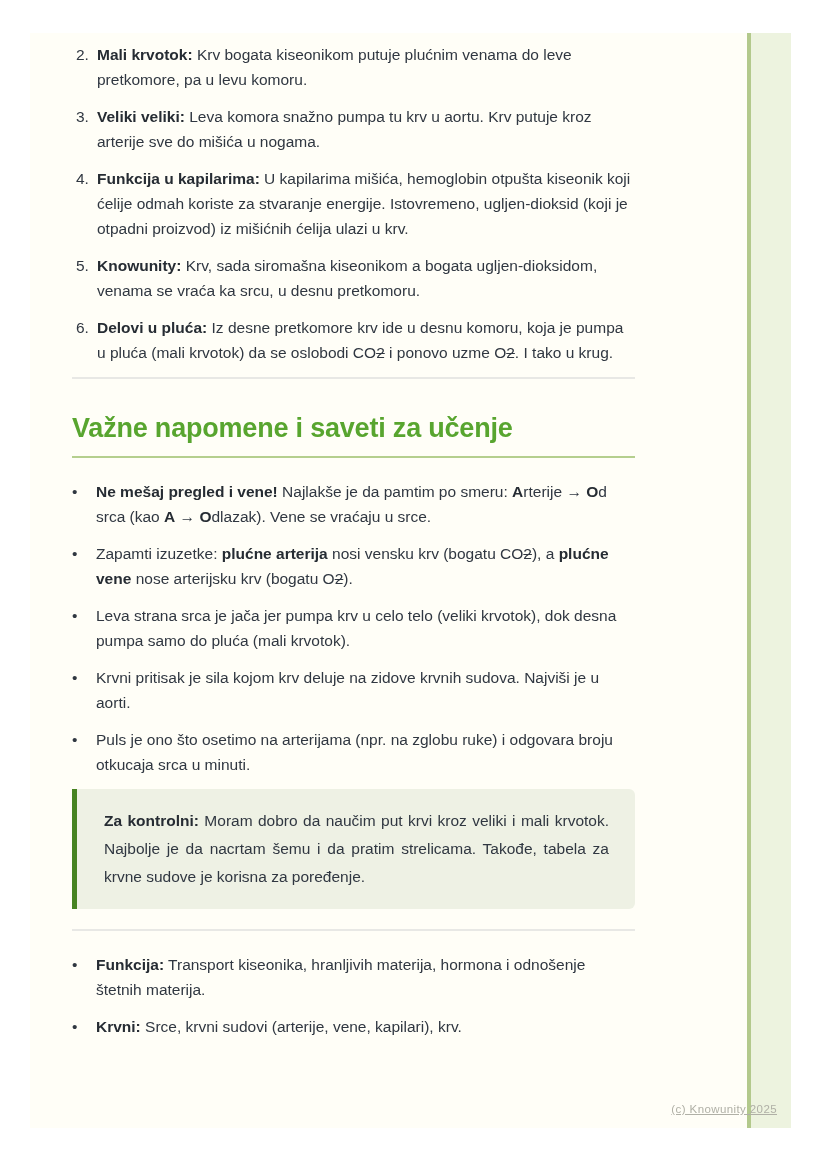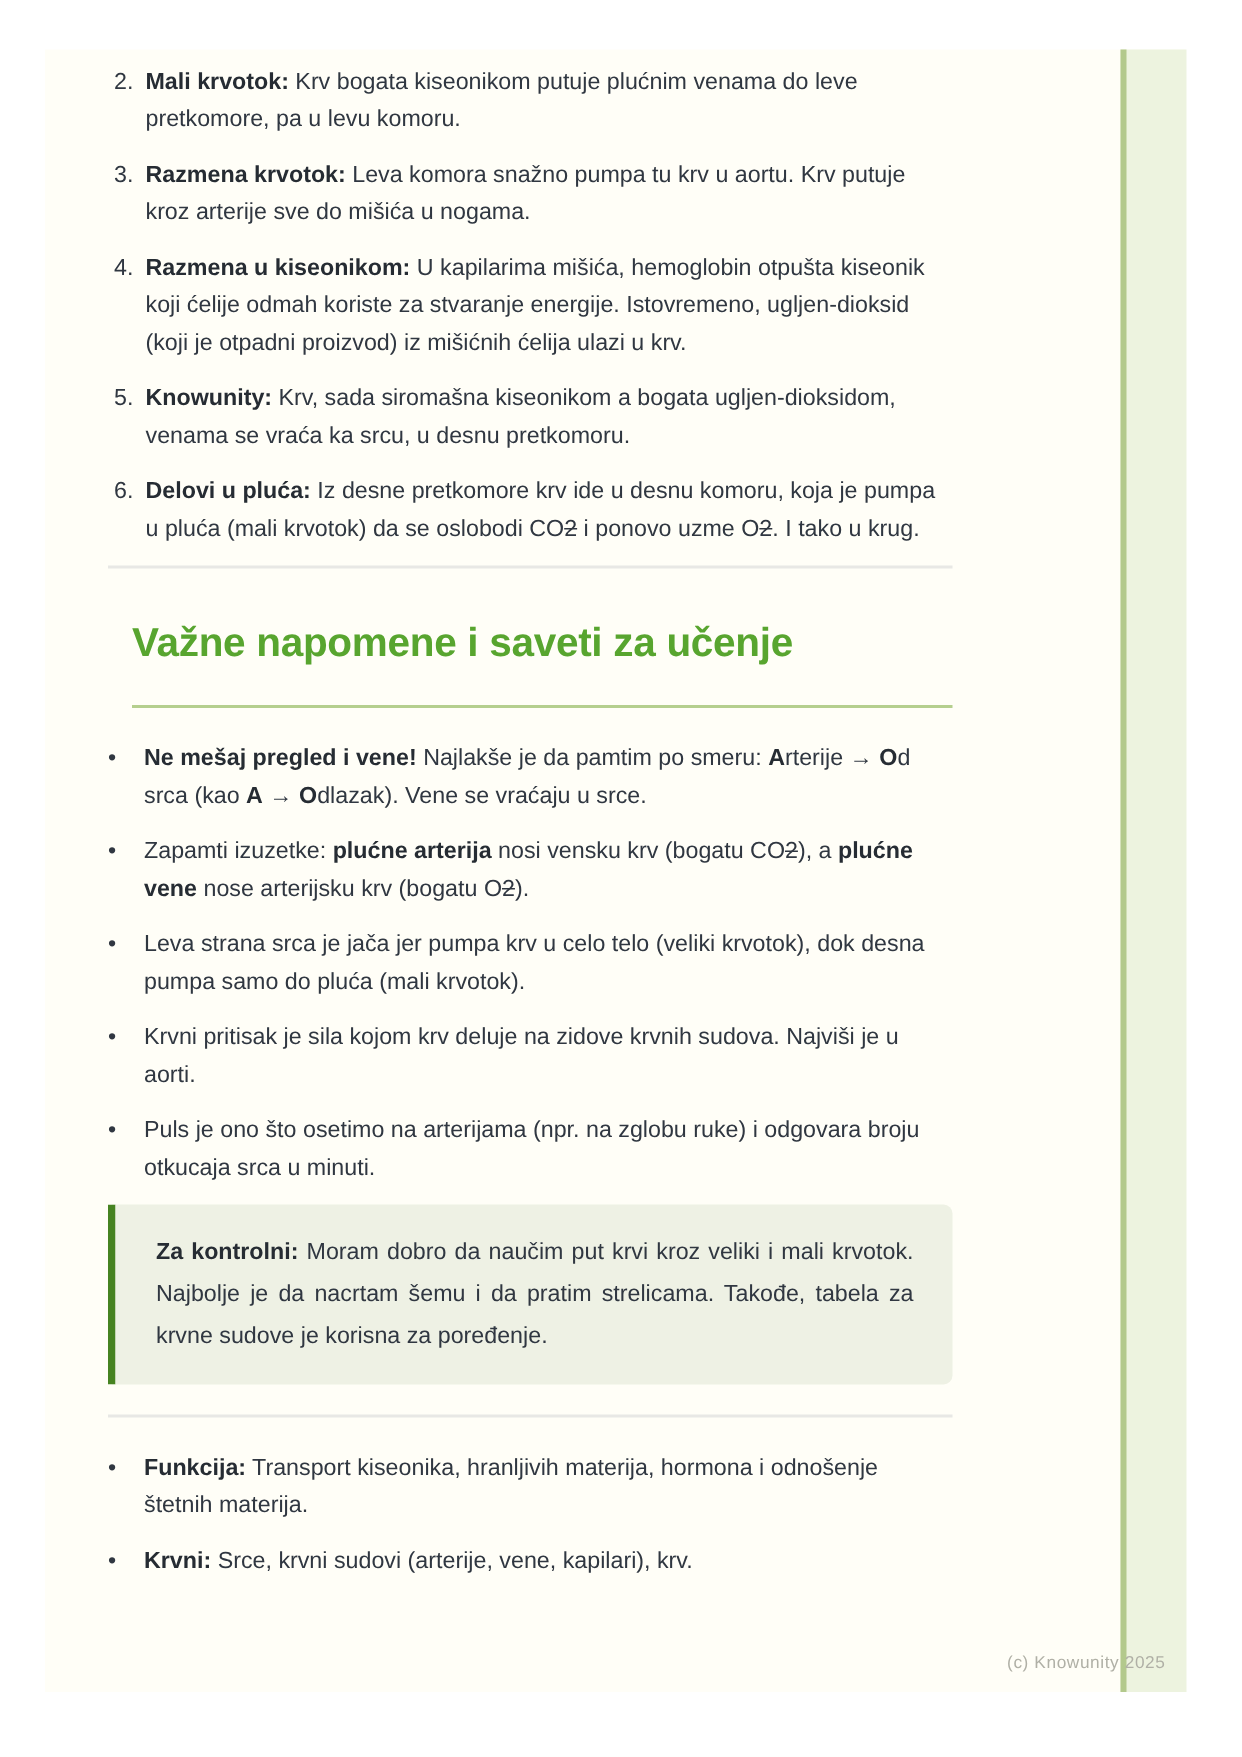--- a/index.html
+++ b/index.html
@@ -17,51 +17,51 @@
   .olrow .num{flex:0 0 21px;}
   .ulist{margin-top:21px;}
   .ulrow{display:flex;margin-bottom:12px;}
   .ulrow .dot{flex:0 0 24px;}
   .txt{flex:1 1 auto;}
 
   .divider{border:none;border-top:2px solid #e8e8e5;margin:7px 0 0 0;}
   .divider2{border:none;border-top:2px solid #e8e8e5;margin:20px 0 0 0;}
 
   h2.green{color:#58a52f;font-size:27px;line-height:34px;font-weight:700;
-           letter-spacing:-0.2px;margin:32px 0 0 16px;padding-bottom:25px;
+           letter-spacing:-0.2px;margin:32px 0 0 0;padding-bottom:11px;
            border-bottom:2px solid #b5cf8e;}
 
   .callout{margin-top:0;background:#eef1e4;border-left:5px solid #468321;
            border-radius:0 6px 6px 0;padding:18px 26px 18px 27px;
            line-height:28px;text-align:justify;}
 
   .watermark{position:absolute;left:0;top:1103px;width:777px;text-align:right;
-             font-size:11.5px;letter-spacing:0.4px;color:#b0b0a6;z-index:5;}
+             font-size:11.5px;letter-spacing:0.4px;color:#b0b0a6;z-index:5;text-decoration:underline;}
 </style>
 </head>
 <body>
 
 <div class="canvas">
   <div class="page">
     <div class="stripe"></div>
 
     <div class="content">
 
       <div class="olist">
         <div class="olrow">
           <span class="num">2.</span>
           <div class="txt"><b>Mali krvotok:</b> Krv bogata kiseonikom putuje plućnim venama do leve pretkomore, pa u levu komoru.</div>
         </div>
         <div class="olrow">
           <span class="num">3.</span>
-          <div class="txt"><b>Razmena krvotok:</b> Leva komora snažno pumpa tu krv u aortu. Krv putuje kroz arterije sve do mišića u nogama.</div>
+          <div class="txt"><b>Veliki veliki:</b> Leva komora snažno pumpa tu krv u aortu. Krv putuje kroz arterije sve do mišića u nogama.</div>
         </div>
         <div class="olrow">
           <span class="num">4.</span>
-          <div class="txt"><b>Razmena u kiseonikom:</b> U kapilarima mišića, hemoglobin otpušta kiseonik koji ćelije odmah koriste za stvaranje energije. Istovremeno, ugljen-dioksid (koji je otpadni proizvod) iz mišićnih ćelija ulazi u krv.</div>
+          <div class="txt"><b>Funkcija u kapilarima:</b> U kapilarima mišića, hemoglobin otpušta kiseonik koji ćelije odmah koriste za stvaranje energije. Istovremeno, ugljen-dioksid (koji je otpadni proizvod) iz mišićnih ćelija ulazi u krv.</div>
         </div>
         <div class="olrow">
           <span class="num">5.</span>
           <div class="txt"><b>Knowunity:</b> Krv, sada siromašna kiseonikom a bogata ugljen-dioksidom, venama se vraća ka srcu, u desnu pretkomoru.</div>
         </div>
         <div class="olrow">
           <span class="num">6.</span>
           <div class="txt"><b>Delovi u pluća:</b> Iz desne pretkomore krv ide u desnu komoru, koja je pumpa u pluća (mali krvotok) da se oslobodi CO<s>2</s> i ponovo uzme O<s>2</s>. I tako u krug.</div>
         </div>
       </div>

